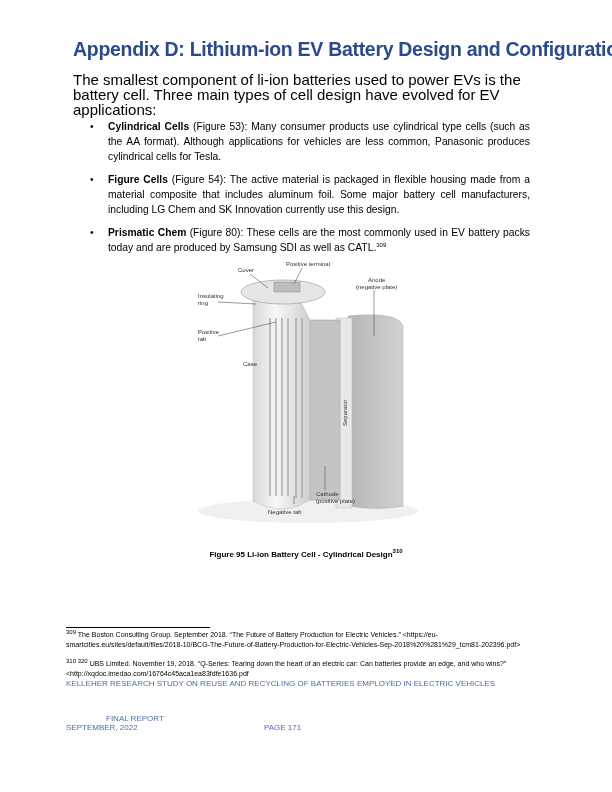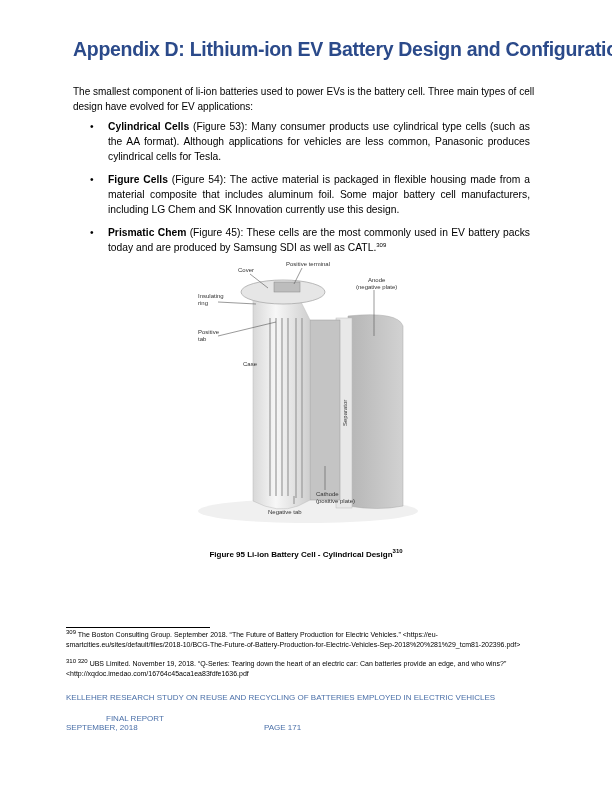--- a/index.html
+++ b/index.html
@@ -1,20 +1,20 @@
 <!DOCTYPE html>
 <html><head>
 <meta charset="utf-8">
 <style>
   html, body { margin: 0; padding: 0; background: #ffffff; }
   body { width: 612px; height: 792px; position: relative; overflow: hidden;
          font-family: "Liberation Sans", sans-serif; color: #000; }
   .title { position: absolute; left: 73px; top: 38px; font-size: 19.5px; font-weight: bold;
            color: #2b4a8a; letter-spacing: -0.3px; white-space: nowrap; }
-  .intro { position: absolute; left: 73px; top: 84px; width: 470px; font-size: 10px; line-height: 15px; }
+  .intro { position: absolute; left: 73px; top: 72px; width: 470px; font-size: 15px; line-height: 15px; }
   .bullets { position: absolute; left: 90px; top: 119px; width: 440px; margin: 0; padding: 0; list-style: none; }
   .bullets li { position: relative; padding-left: 18px; font-size: 10.3px; line-height: 15px;
                 text-align: justify; margin-bottom: 8px; }
   .bullets li .dot { position: absolute; left: 0; top: 0; }
   .bullets b { font-weight: bold; margin-top: 20px; }
   sup { font-size: 6px; vertical-align: super; line-height: 0; }
   .figure { position: absolute; left: 198px; top: 256px; width: 225px; height: 272px; }
   .caption { position: absolute; left: 0; width: 612px; top: 550px; text-align: center;
              font-size: 8px; font-weight: bold; }
   .rule { position: absolute; left: 66px; top: 627px; width: 144px; border-top: 1px solid #000; }
@@ -29,21 +29,21 @@
 <div class="intro">The smallest component of li-ion batteries used to power EVs is the battery cell. Three main types  of cell design have evolved for EV applications:</div>
 
 <ul class="bullets">
   <li>
     <span class="dot">•</span><b>Cylindrical Cells</b><span> (Figure 53): Many consumer products use cylindrical type cells (such as the AA format). Although applications for vehicles are less common, Panasonic produces cylindrical  cells for Tesla.</span>
   </li>
   <li>
     <span class="dot">•</span><b>Figure Cells</b><span> (Figure 54): The active material is packaged in flexible housing made from a material composite that includes aluminum foil. Some major battery cell manufacturers, including LG  Chem and SK Innovation currently use this design.</span>
   </li>
   <li>
-    <span class="dot">•</span><b>Prismatic Chem</b><span> (Figure 45): These cells are the most commonly used in EV battery packs today  and are produced by Samsung SDI as well as CATL.</span><sup>309</sup>
+    <span class="dot">•</span><b>Prismatic Chem</b><span> (Figure 80): These cells are the most commonly used in EV battery packs today  and are produced by Samsung SDI as well as CATL.</span><sup>309</sup>
   </li>
 </ul>
 
 <div class="figure">
   <svg width="225" height="272" viewBox="0 0 225 272">
     <defs>
       <linearGradient id="caseG" x1="0" x2="1">
         <stop offset="0" stop-color="#d8d8d8"></stop>
           <stop offset="0.4" stop-color="#f7f7f7"></stop>
           <stop offset="1" stop-color="#cfcfcf"></stop>
@@ -101,16 +101,16 @@
   </svg>
 </div>
 
 <div class="caption"><span>Figure 95  Li-ion Battery Cell - Cylindrical Design</span><sup>310</sup></div>
 
 <div class="rule"></div>
 
 <div class="fn" style="top:630px;"><sup>309</sup><span> The Boston Consulting Group. September 2018. “The Future of Battery Production for Electric Vehicles.” &lt;https://eu-smartcities.eu/sites/default/files/2018-10/BCG-The-Future-of-Battery-Production-for-Electric-Vehicles-Sep-2018%20%281%29_tcm81-202396.pdf&gt;</span></div>
 <div class="fn" style="top:659px;"><sup>310 320</sup><span> UBS Limited. November 19, 2018. “Q-Series: Tearing down the heart of an electric car: Can batteries provide an edge, and who wins?” &lt;http://xqdoc.imedao.com/16764c45aca1ea83fdfe1636.pdf</span></div>
 
-<div class="footer" style="top:679px;margin-top:14px;">KELLEHER RESEARCH STUDY ON REUSE AND RECYCLING OF BATTERIES EMPLOYED IN ELECTRIC VEHICLES</div>
+<div class="footer" style="top:679px;">KELLEHER RESEARCH STUDY ON REUSE AND RECYCLING OF BATTERIES EMPLOYED IN ELECTRIC VEHICLES</div>
 <div class="footer" style="top:714px;padding-left:40px;">FINAL REPORT</div>
-<div class="footer" style="top:723px;">SEPTEMBER, 2018</div>
+<div class="footer" style="top:723px;">SEPTEMBER, 2022</div>
 <div class="footer" style="top:723px; left:264px;">PAGE 171</div>
 
 </body></html>

